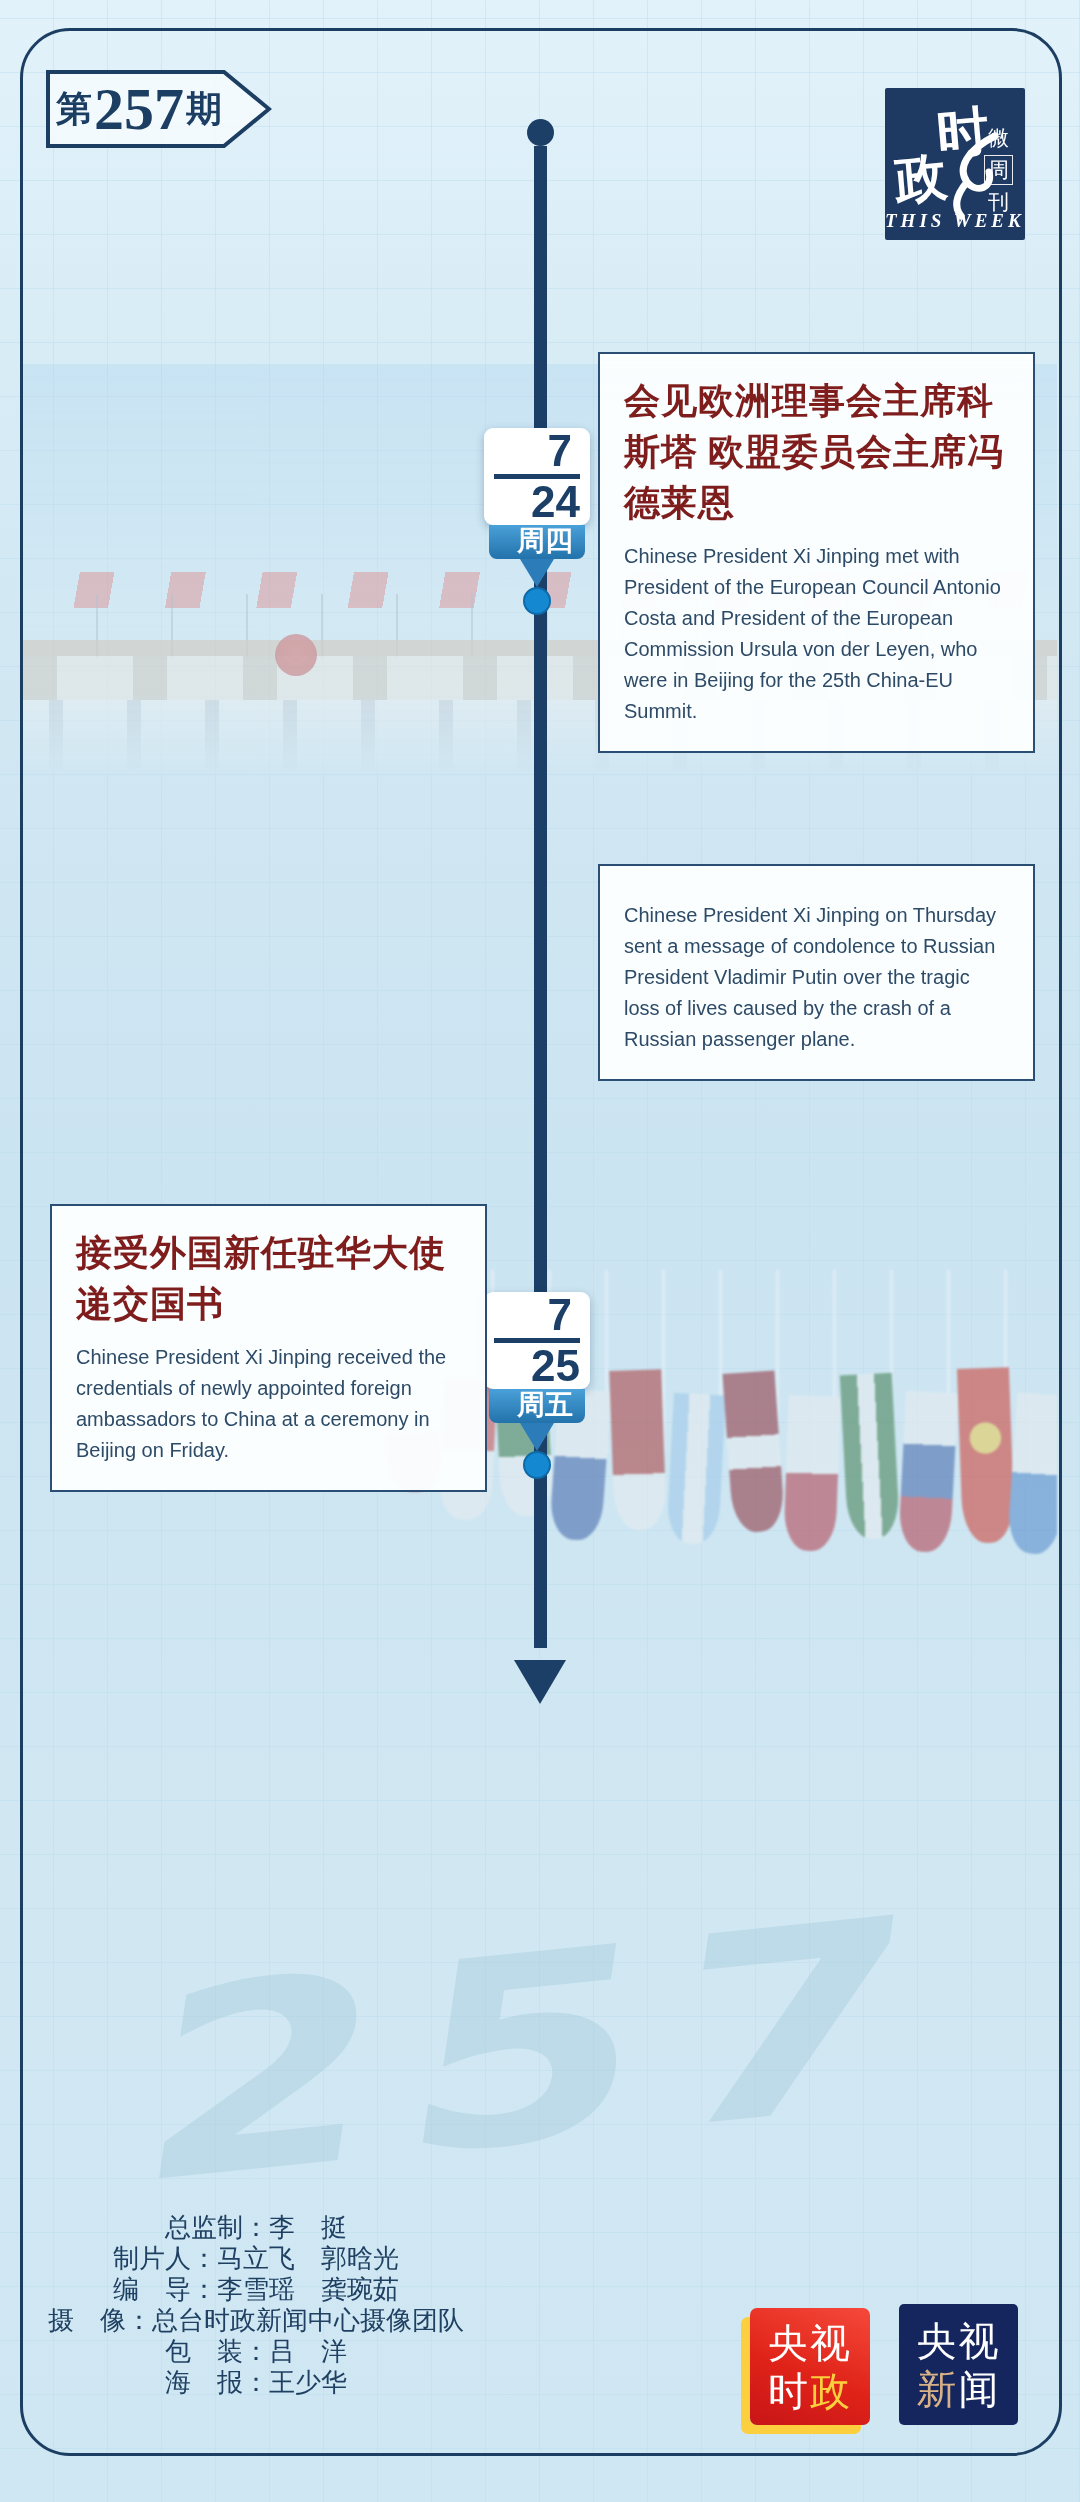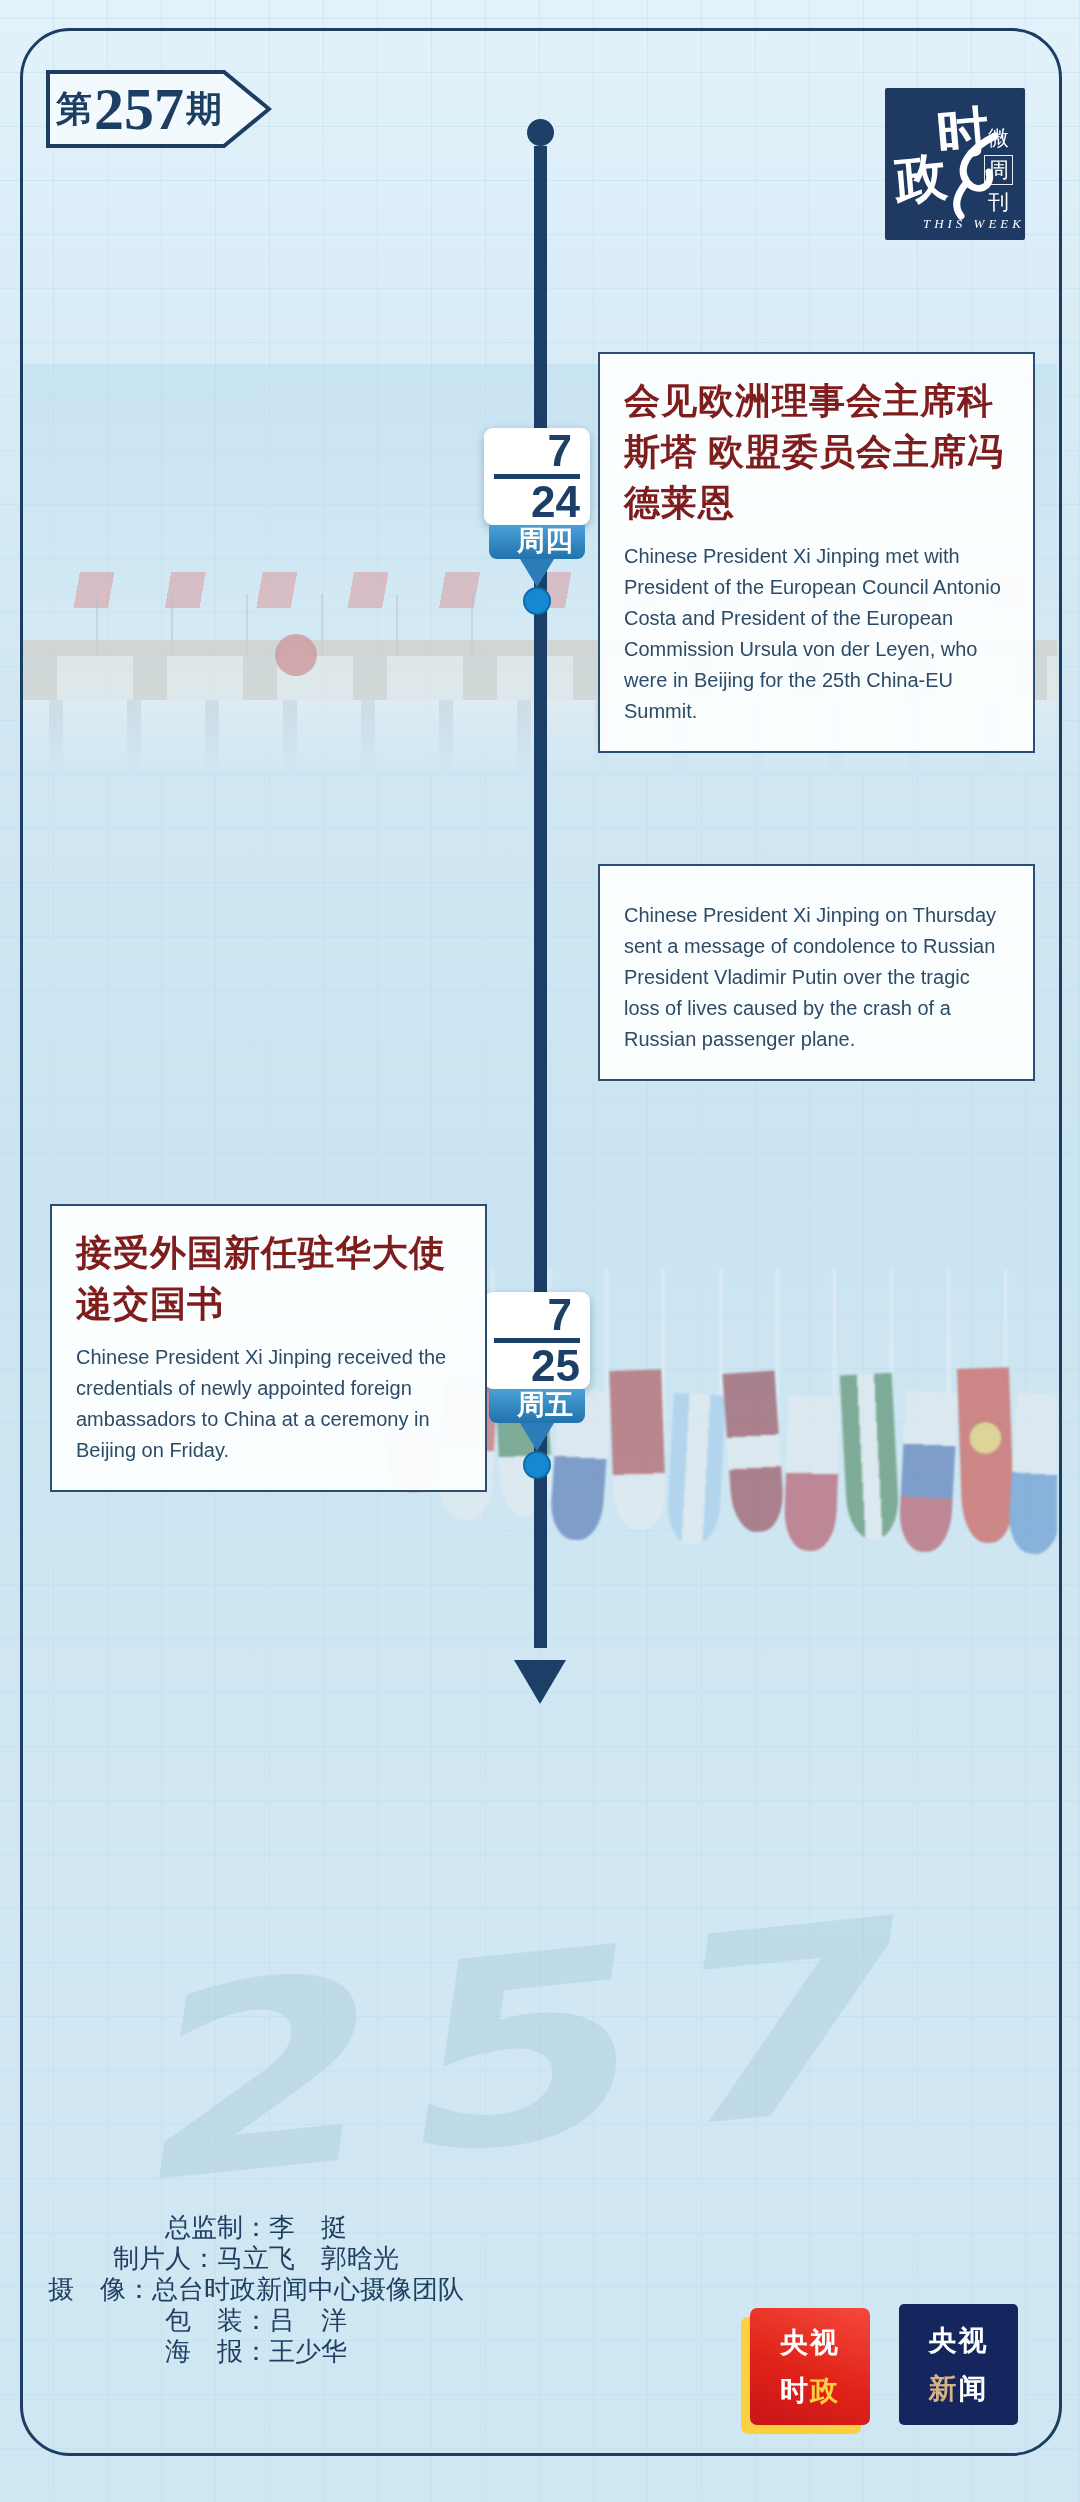--- a/index.html
+++ b/index.html
@@ -51,22 +51,22 @@
   
   .masthead{position:absolute;left:885px;top:88px;width:140px;height:152px;background:#1e3a63;border-radius:2px;}
   .mh-shi{position:absolute;top:10px;left:52px;font-size:52px;font-weight:bold;color:#fff;
     font-family:"Liberation Serif","DejaVu Serif",serif;transform:rotate(-5deg);}
   .mh-zheng{position:absolute;top:56px;left:10px;font-size:52px;font-weight:bold;color:#fff;
     font-family:"Liberation Serif","DejaVu Serif",serif;transform:rotate(-5deg);}
   .mh-swoosh{position:absolute;left:60px;top:42px;}
   .mh-vert{position:absolute;right:12px;top:36px;display:flex;flex-direction:column;align-items:center;gap:3px;
     color:#fff;font-size:21px;font-family:"Liberation Serif","DejaVu Serif",serif;}
   .mh-vert .boxed{border:1px solid rgba(255,255,255,.9);padding:0 3px;}
-  .mh-caption{position:absolute;bottom:8px;left:0;width:100%;text-align:right;color:#fff;
-    font-style:italic;font-size:13px;letter-spacing:4px;font-family:"Liberation Serif","DejaVu Serif",serif;}
+  .mh-caption{position:absolute;bottom:8px;left:0;width:100%;text-align:left;color:#fff;
+    font-style:italic;font-size:19px;letter-spacing:4px;font-family:"Liberation Serif","DejaVu Serif",serif;font-weight:bold;}
 
   
   .tl-line{position:absolute;left:534px;top:146px;width:13px;height:1502px;background:#1b3f66;}
   .tl-top-dot{position:absolute;left:527px;top:119px;width:27px;height:27px;border-radius:50%;background:#1b3f66;}
   .tl-arrow{position:absolute;left:514px;top:1660px;width:0;height:0;
     border-left:26px solid transparent;border-right:26px solid transparent;border-top:44px solid #1b3f66;}
 
   
   .date-badge{position:absolute;width:106px;}
   .db-box{background:#ffffff;border-radius:9px;box-shadow:0 3px 8px rgba(20,60,100,.3);
@@ -90,21 +90,21 @@
   
   .credits{position:absolute;left:48px;top:2212px;color:#1f4062;font-size:26px;line-height:31px;}
   .credits div{white-space:pre;text-align:center;}
 
   
   .logo-red{position:absolute;left:750px;top:2308px;width:120px;height:117px;border-radius:7px;
     background:linear-gradient(200deg,#f5493b 0%,#e02318 55%,#c81518 100%);
     box-shadow:-9px 9px 0 0 #fccf3e;display:flex;flex-direction:column;align-items:center;justify-content:center;}
   .logo-navy{position:absolute;left:899px;top:2304px;width:119px;height:121px;border-radius:5px;
     background:#15265e;display:flex;flex-direction:column;align-items:center;justify-content:center;}
-  .fl-row{font-size:28px;line-height:48px;font-weight:700;letter-spacing:2px;color:#fff;}
+  .fl-row{font-size:40px;line-height:48px;font-weight:400;letter-spacing:2px;color:#fff;}
   .acc-yellow{color:#fccf3e;}
   .acc-tan{color:#d8b286;}
 </style>
 </head>
 <body>
 
 <div class="page">
 
   <div class="hall-photo">
     <div class="hall-sky"></div>
@@ -200,20 +200,21 @@
   </div>
 
   <div class="card" style="left:50px;top:1204px;">
     <div class="card-title">接受外国新任驻华大使递交国书</div>
     <div class="card-body">Chinese President Xi Jinping received the credentials of newly appointed foreign ambassadors to China at a ceremony in Beijing on Friday.</div>
   </div>
 
   <div class="credits">
     <div>总监制：李　挺</div>
     <div>制片人：马立飞　郭晗光</div>
+    <div>编　导：李雪瑶　龚琬茹</div>
     <div>摄　像：总台时政新闻中心摄像团队</div>
     <div>包　装：吕　洋</div>
     <div>海　报：王少华</div>
   </div>
 
   <div class="logo-red">
     <div class="fl-row">央视</div>
     <div class="fl-row"><span>时</span><span class="acc-yellow">政</span></div>
   </div>
 

